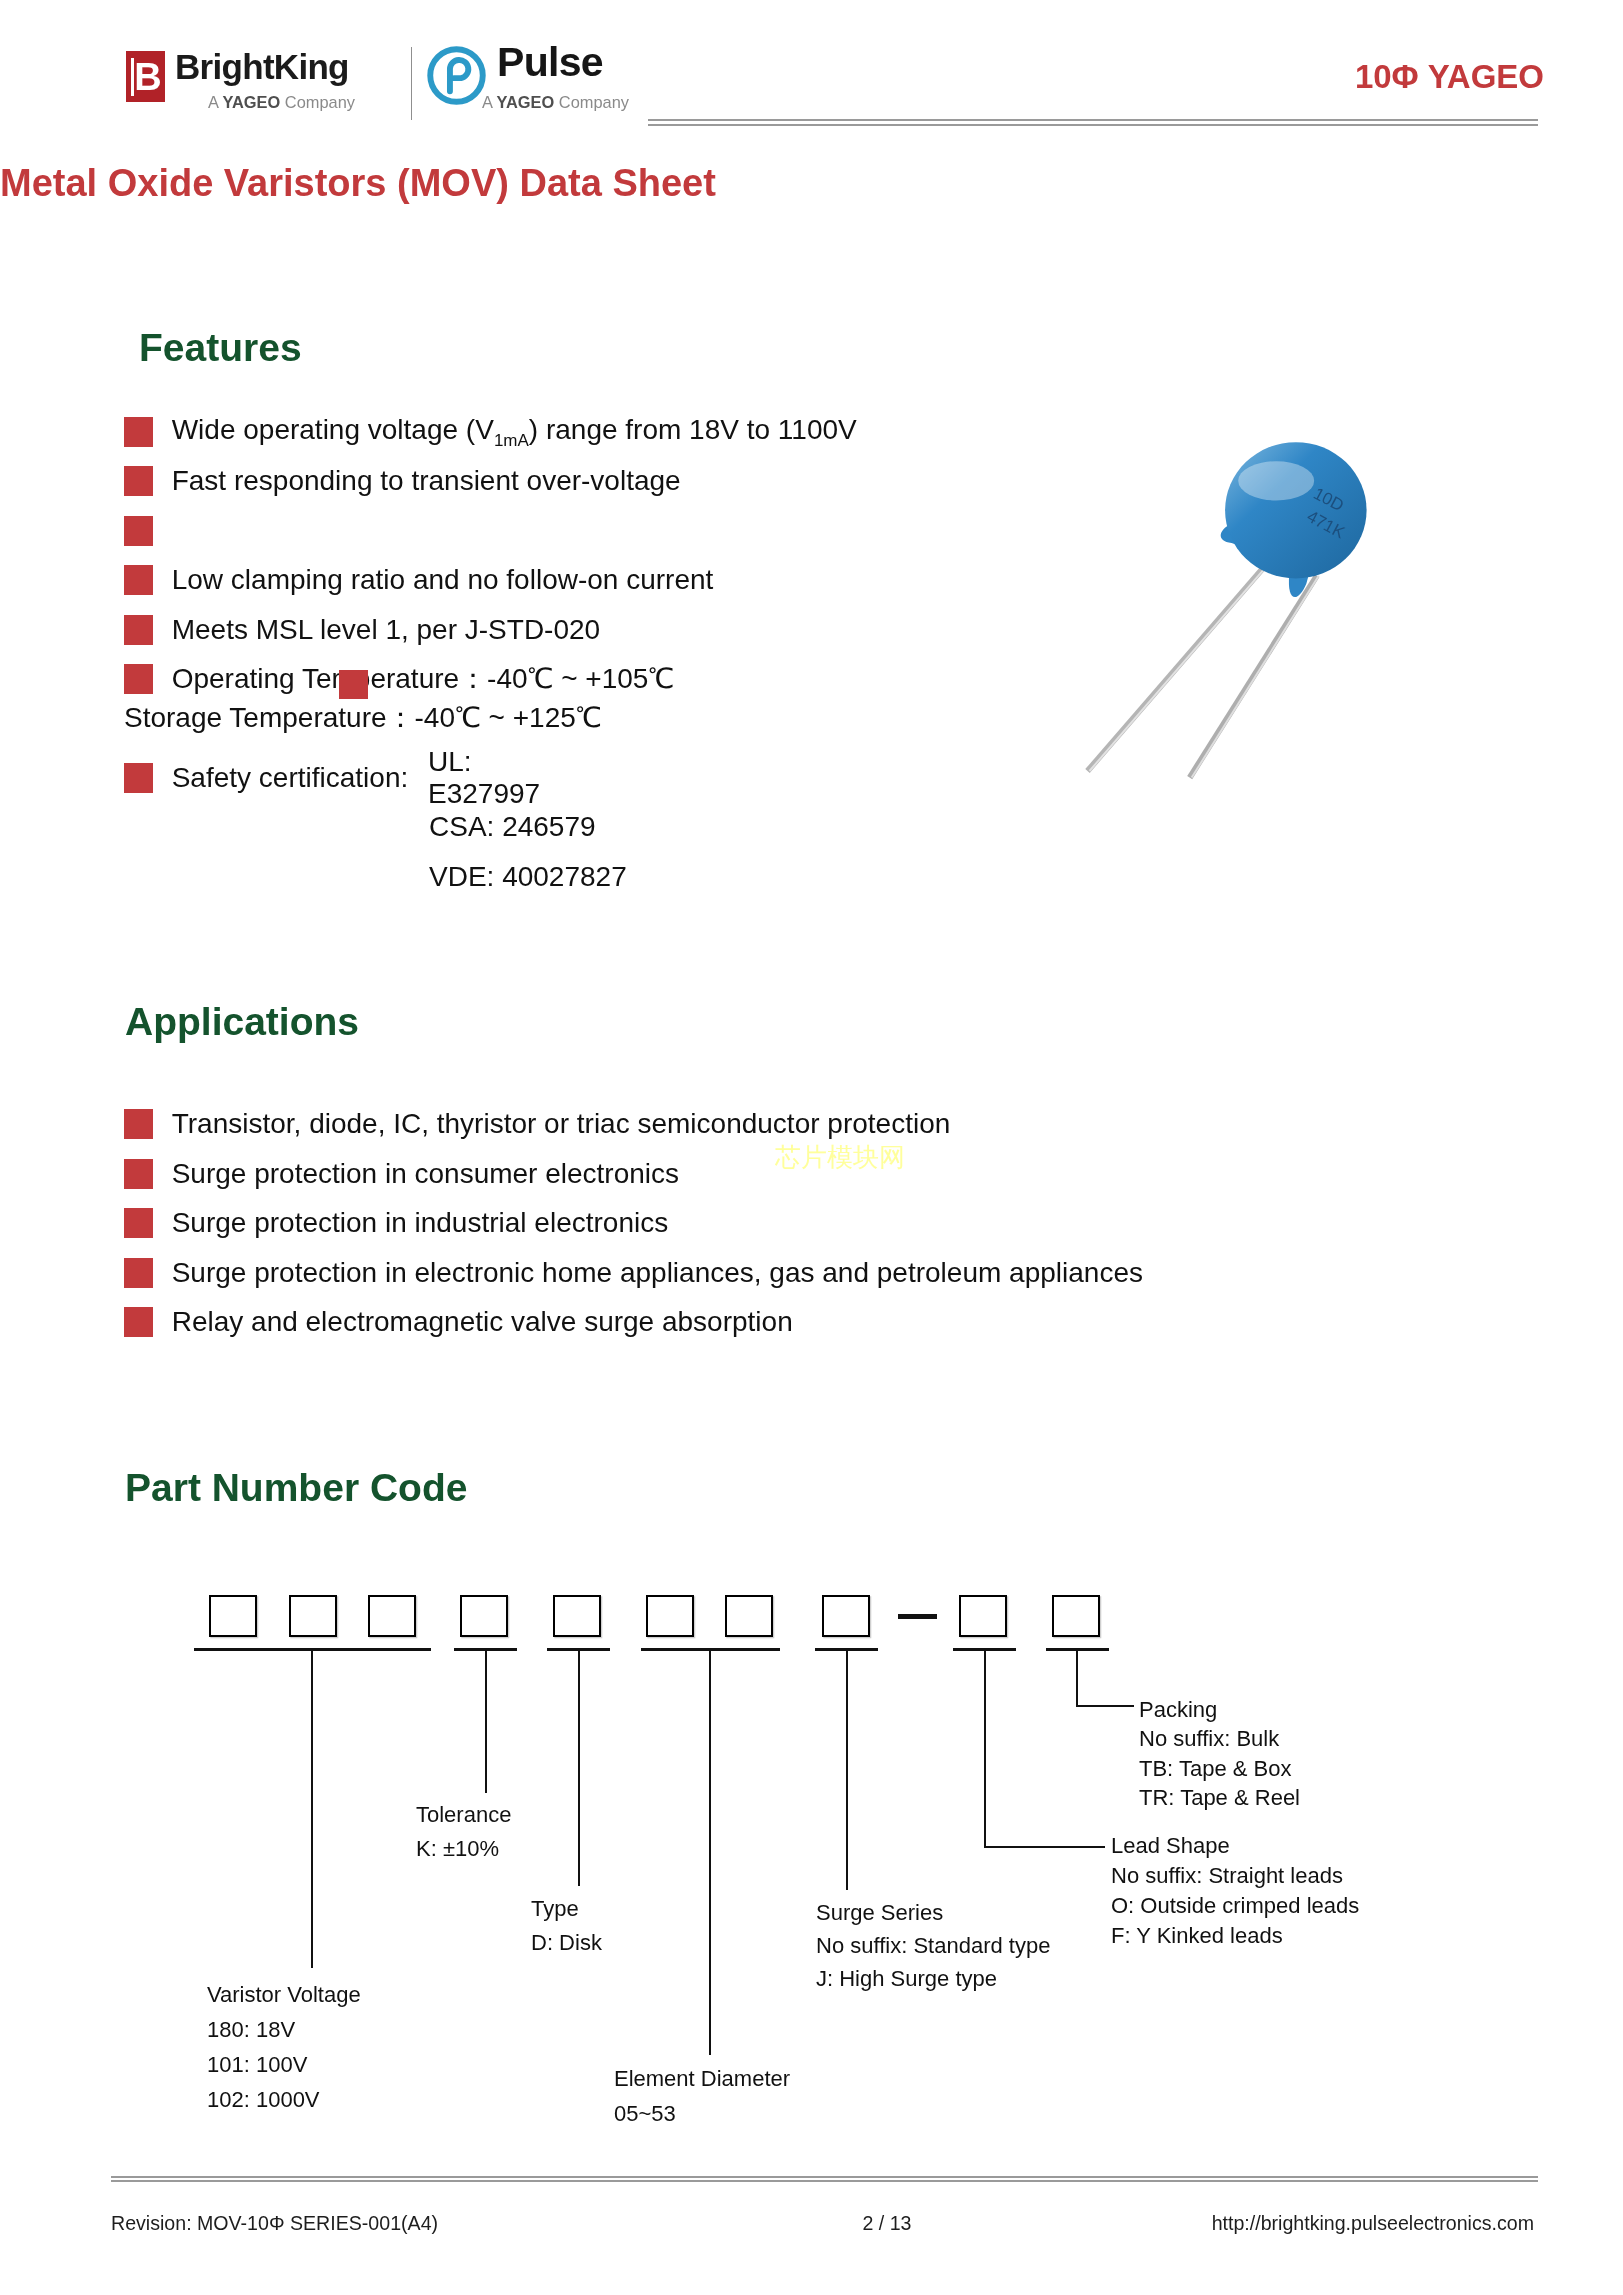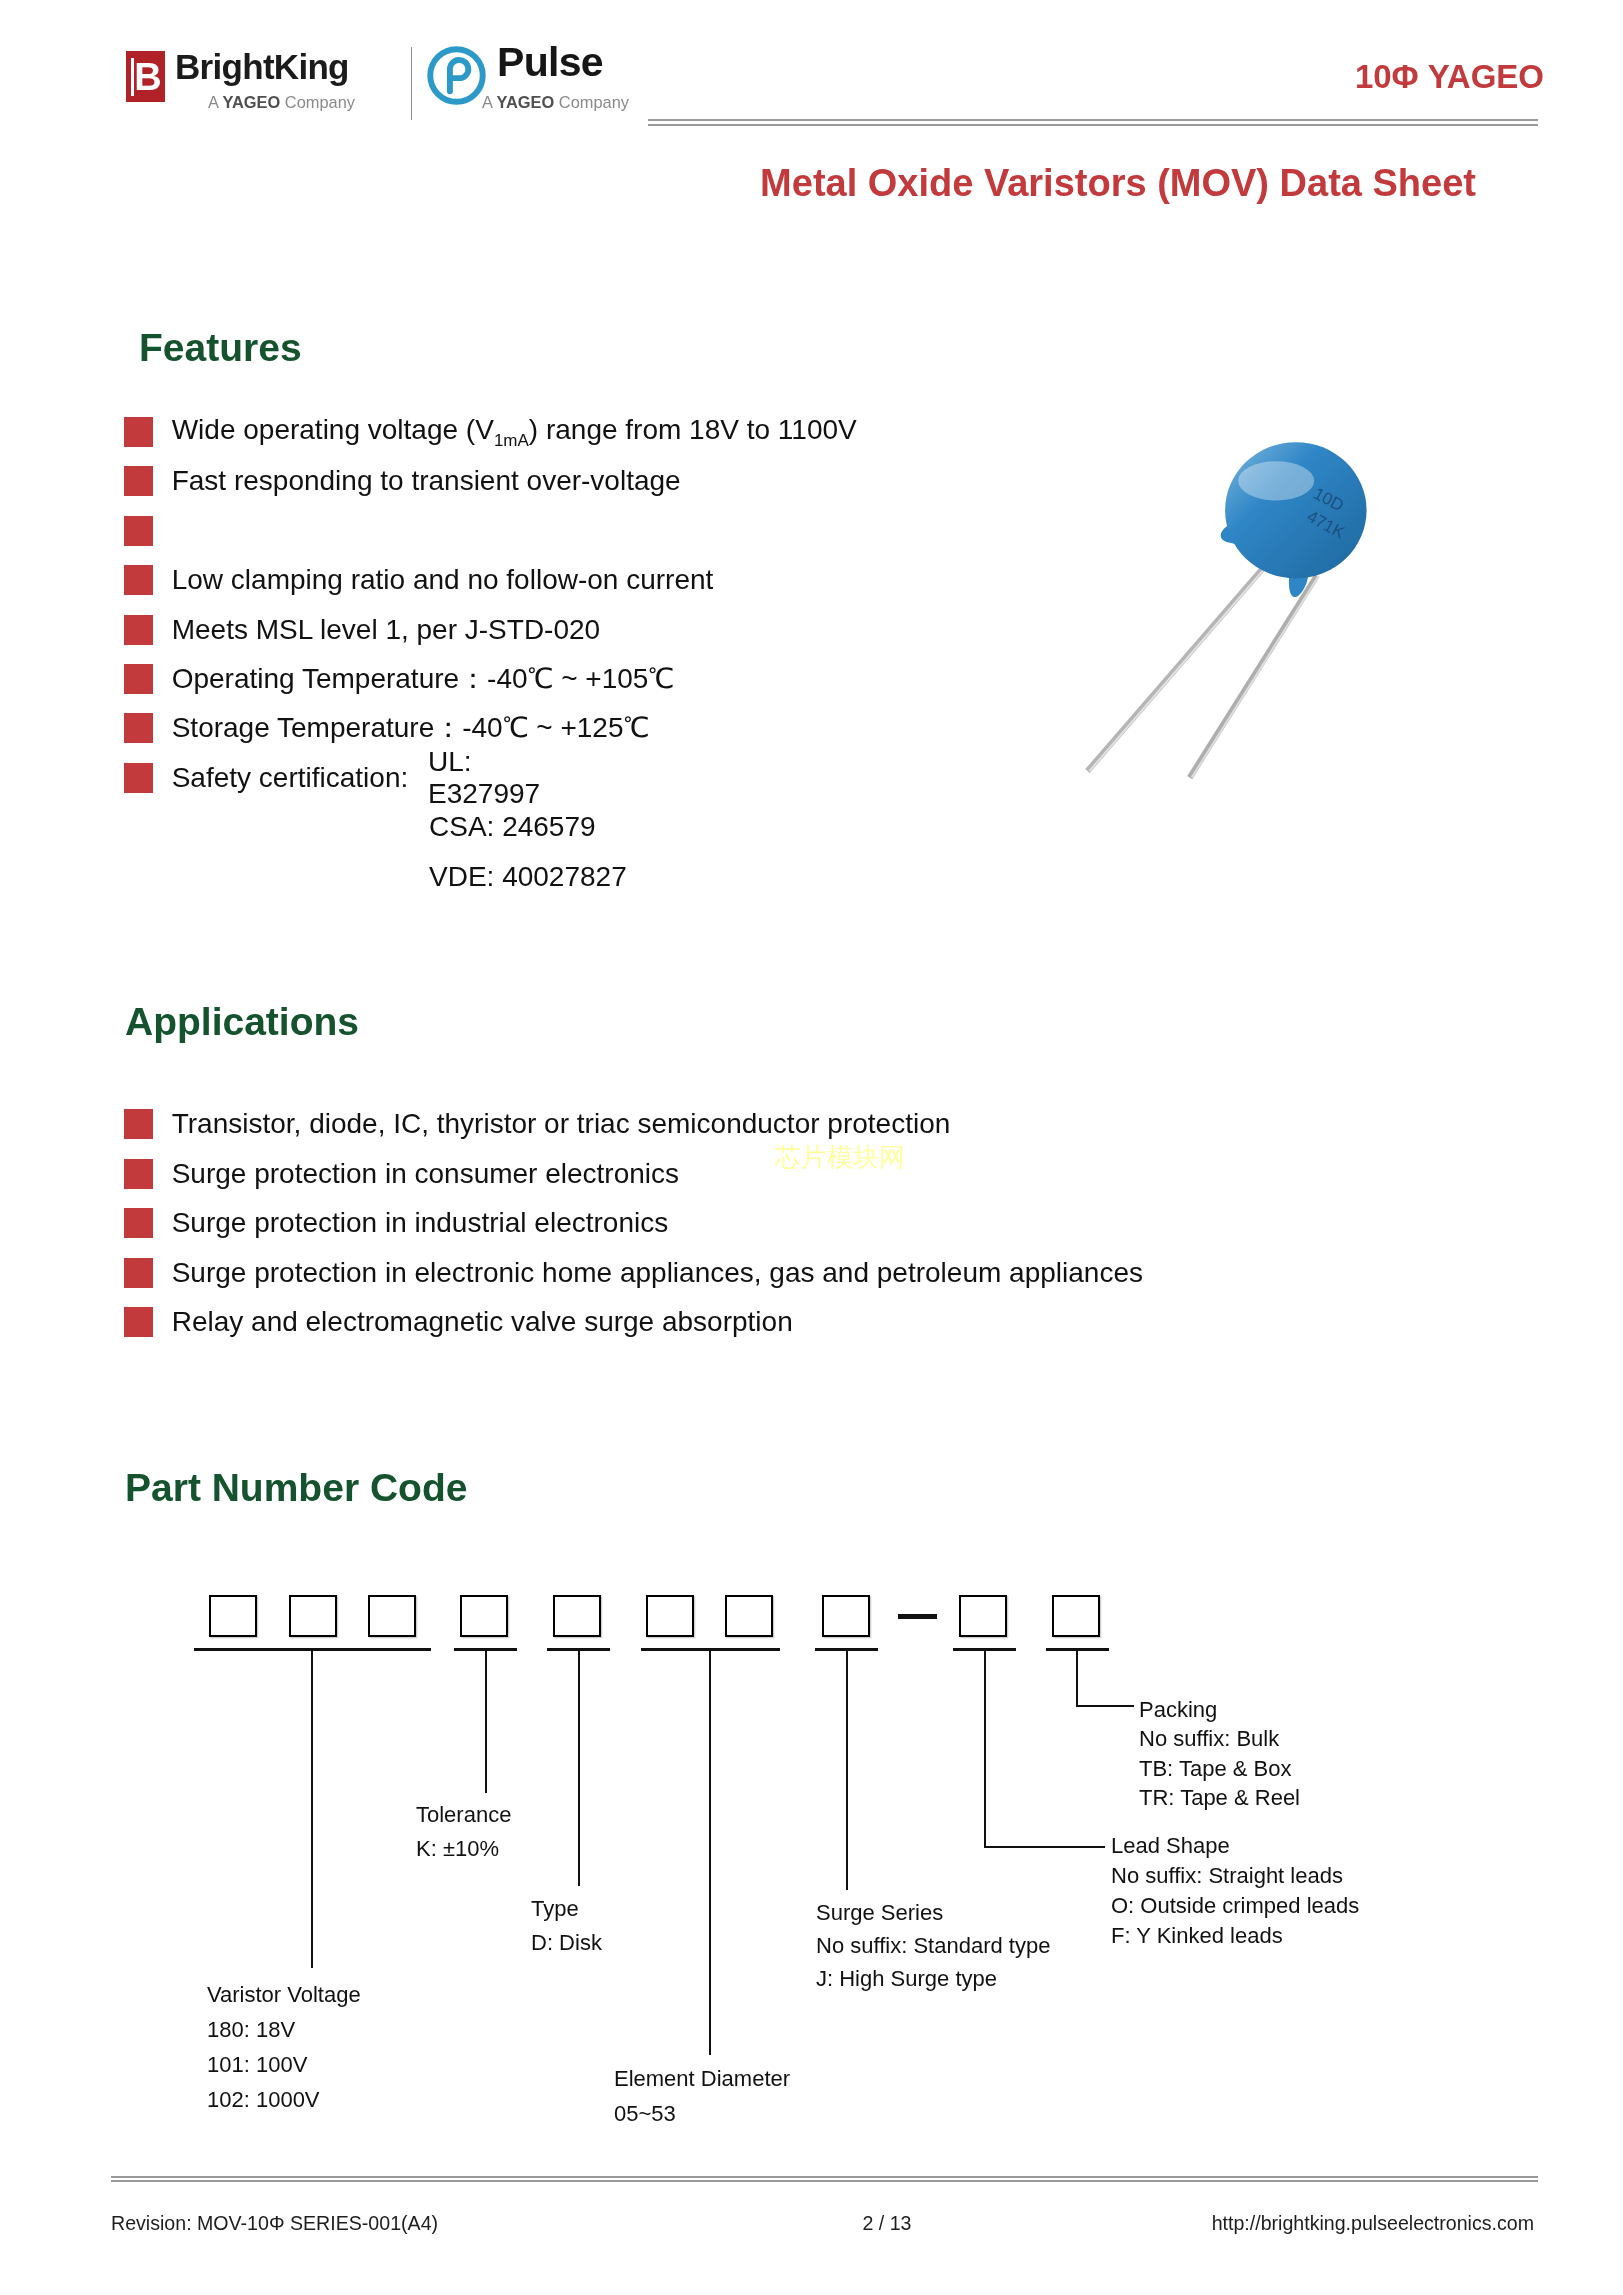--- a/index.html
+++ b/index.html
@@ -18,21 +18,21 @@
   .tagline{font-size:16.4px;color:#8a8a8a;}
   .tagline b{color:#4f4f4f;}
   .t1{left:208px;top:93px;}
   .t2{left:482px;top:93px;}
   .hdr-divider{left:411px;top:47px;width:1.3px;height:73px;background:#8f8f8f;}
   .pulse-icon{left:425px;top:44px;}
   .brand2-name{left:497px;top:39px;font-size:41px;font-weight:bold;color:#161616;letter-spacing:-0.7px;}
   .series-label{left:1335px;top:58px;width:209px;font-size:33px;font-weight:bold;color:#c23a3c;text-align:right;}
   .hdr-rule{left:648px;top:119px;width:890px;height:3.3px;border-top:2px solid #9a9a9a;border-bottom:2px solid #9a9a9a;box-sizing:border-box;height:6.5px;border-left:none;}
 
-  .doc-title{left:0;top:162px;width:1476px;text-align:right;font-size:38px;font-weight:bold;color:#c23a3c;}
+  .doc-title{left:0;top:162px;width:1476px;text-align:left;font-size:38px;font-weight:bold;color:#c23a3c;}
 
   .sec-heading{font-size:39px;font-weight:bold;color:#14532d;}
   .h-features{left:139px;top:326px;}
   .h-applications{left:125px;top:1000px;}
   .h-pnc{left:125px;top:1466px;}
 
   .li-row{position:absolute;left:124px;height:50px;display:flex;align-items:center;}
   .bullet{width:29.4px;height:29.4px;background:#c23a3c;margin-right:18.3px;flex:0 0 auto;}
   .li-text{font-size:28px;white-space:nowrap;}
   .li-text sub{font-size:17px;}
@@ -104,21 +104,21 @@
         <span class="li-text">Low clamping ratio and no follow-on current</span>
       </div>
       <div class="li-row" style="top: 605px;">
         <div class="bullet"></div>
         <span class="li-text">Meets MSL level 1, per J-STD-020</span>
       </div>
       <div class="li-row" style="top: 654px;">
         <div class="bullet"></div>
         <span class="li-text">Operating Temperature：-40℃ ~ +105℃</span>
       </div>
-      <div class="li-row" style="top: 703px;">
+      <div class="li-row" style="top: 670px; flex-direction: column;">
         <div class="bullet"></div>
         <span class="li-text">Storage Temperature：-40℃ ~ +125℃</span>
       </div>
       <div class="li-row" style="top: 753px;">
         <div class="bullet"></div>
         <span class="li-text">Safety certification:</span>
         <span class="cert-val">UL: E327997</span>
       </div>
     </div>
 

